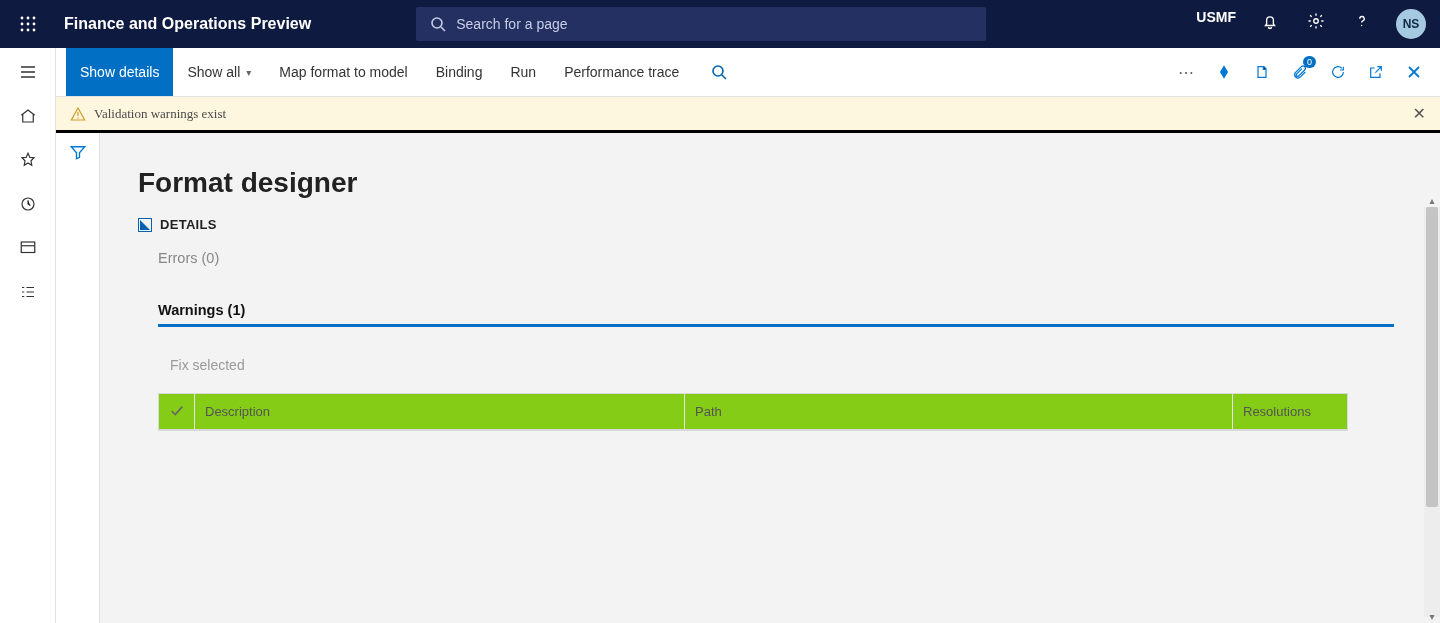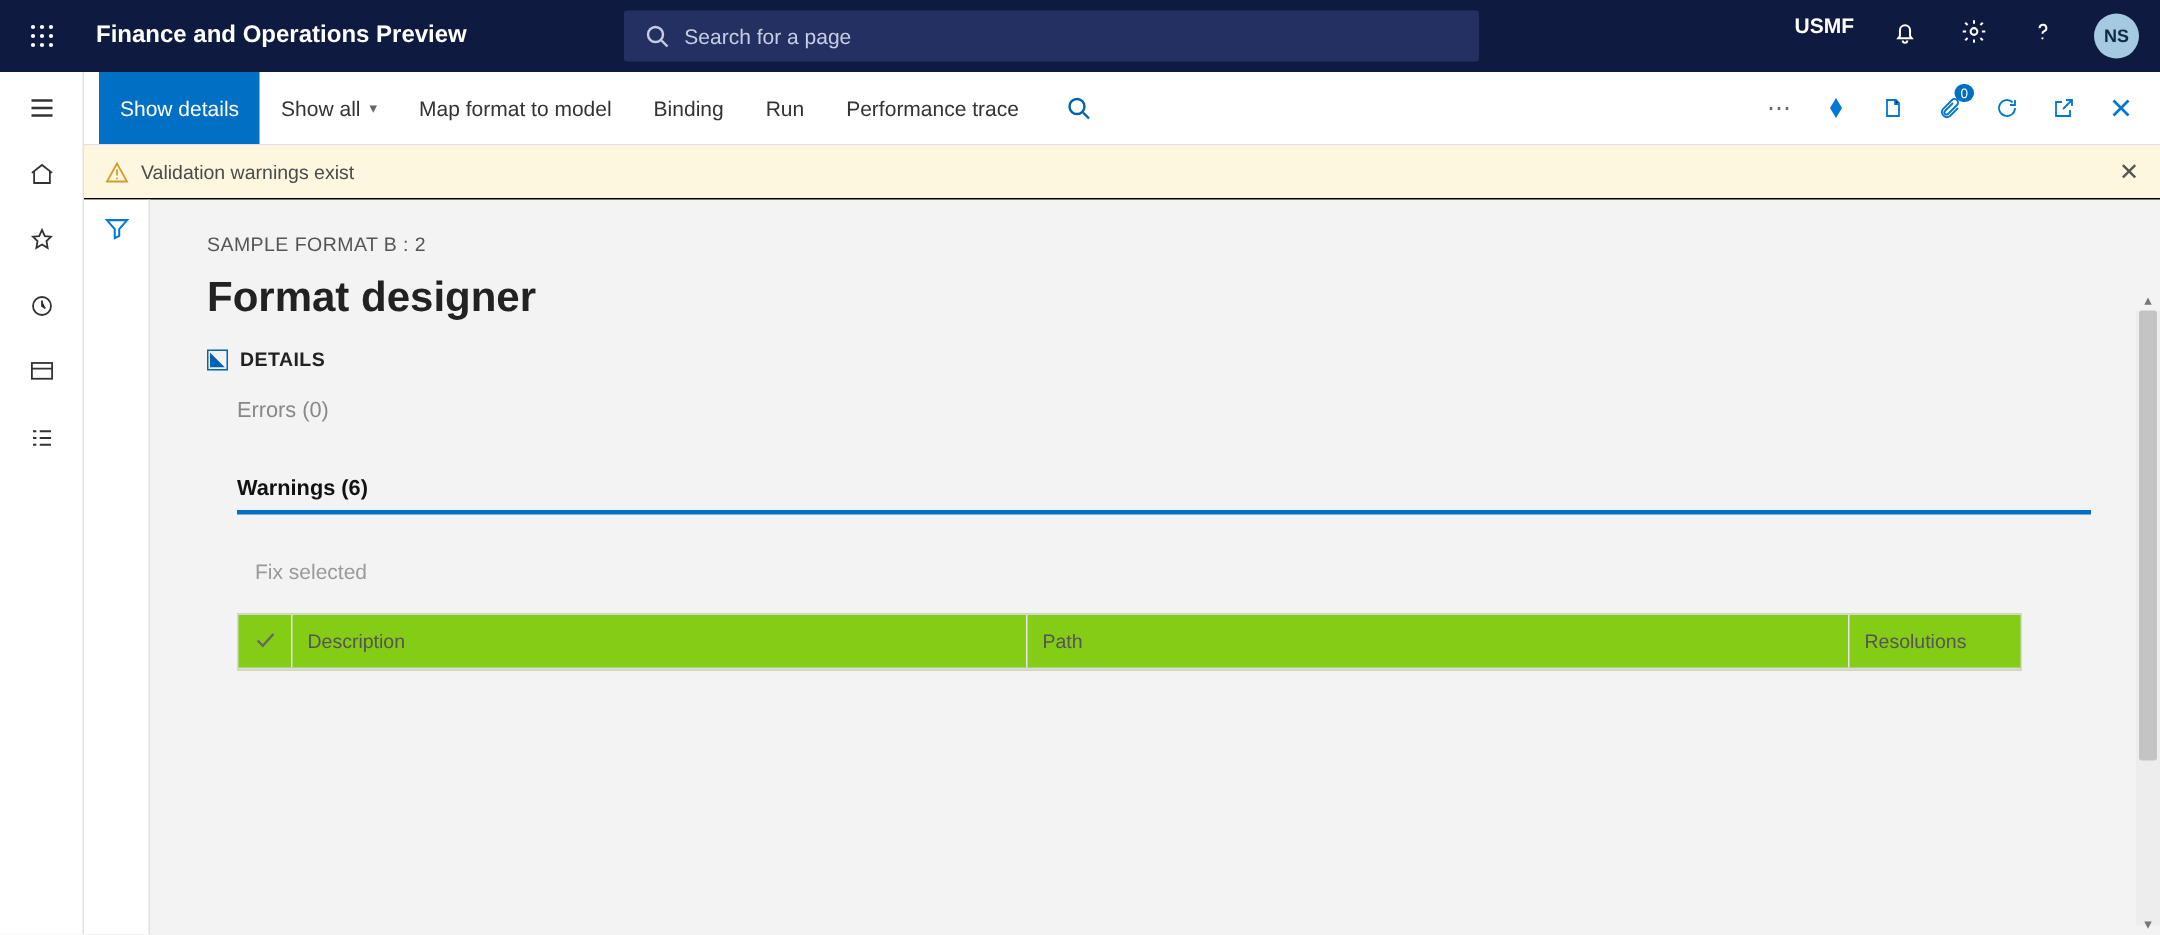--- a/index.html
+++ b/index.html
@@ -61,22 +61,22 @@
     color: #0062b1; cursor: pointer; position: relative;
   }
   .badge {
     position: absolute; top: -4px; right: -4px; background: #006fc4; color: #fff;
     font-size: 9px; border-radius: 8px; padding: 0 4px; line-height: 12px; min-width: 12px; text-align: center;
   }
 
   
   .warn-banner {
     display: flex; align-items: center; height: 36px;
-    background: #fef7df; border-bottom: 1px solid #000000;
-    padding: 0 14px; font-size: 13px; color: #4b4b4b;
+    background: #fef7df; border-bottom: 3px solid #000000;
+    padding: 0 14px; font-size: 13px; color: #4b4b4b; font-family: Liberation Serif, serif;
   }
   .warn-banner .tri { color: #d29c29; margin-right: 8px; }
   .warn-banner .close { margin-left: auto; color: #555; cursor: pointer; font-size: 16px; }
 
   
   .content-row { display: flex; flex: 1; overflow: hidden; }
   .filter-strip {
     width: 44px; background: #fff; border-right: 1px solid #e1e1e1;
     display: flex; justify-content: center; padding-top: 10px;
   }
@@ -318,35 +318,34 @@
     <div class="content-row">
       <div class="filter-strip">
         <div class="fic">
           <svg width="18" height="18" viewBox="0 0 24 24">
               <path fill="none" stroke="#0078d4" stroke-width="1.8" d="M3 5h18l-7 8v6l-4 2v-8z"></path>
             </svg>
         </div>
       </div>
 
       <div class="page">
-        <div class="crumb">SAMPLE FORMAT B : 2</div>
         <div class="page-title">Format designer</div>
 
         <div class="details-hdr">
           <span class="boxtri">
             <svg width="10" height="10" viewBox="0 0 10 10">
                 <polygon points="0,10 10,10 0,0"></polygon>
               </svg>
           </span>
           <span>DETAILS</span>
         </div>
 
         <div class="tabs">
           <div class="tab">Errors (0)</div>
-          <div class="tab active">Warnings (6)</div>
+          <div class="tab active">Warnings (1)</div>
         </div>
 
         <div class="fix-sel">Fix selected</div>
 
         <div class="grid">
           <div class="grid-hdr">
             <div class="col sel">
               <svg width="14" height="14" viewBox="0 0 16 16">
                   <path fill="none" stroke="#666" stroke-width="1.8" d="M2 8l4 4 8-9"></path>
                 </svg>

